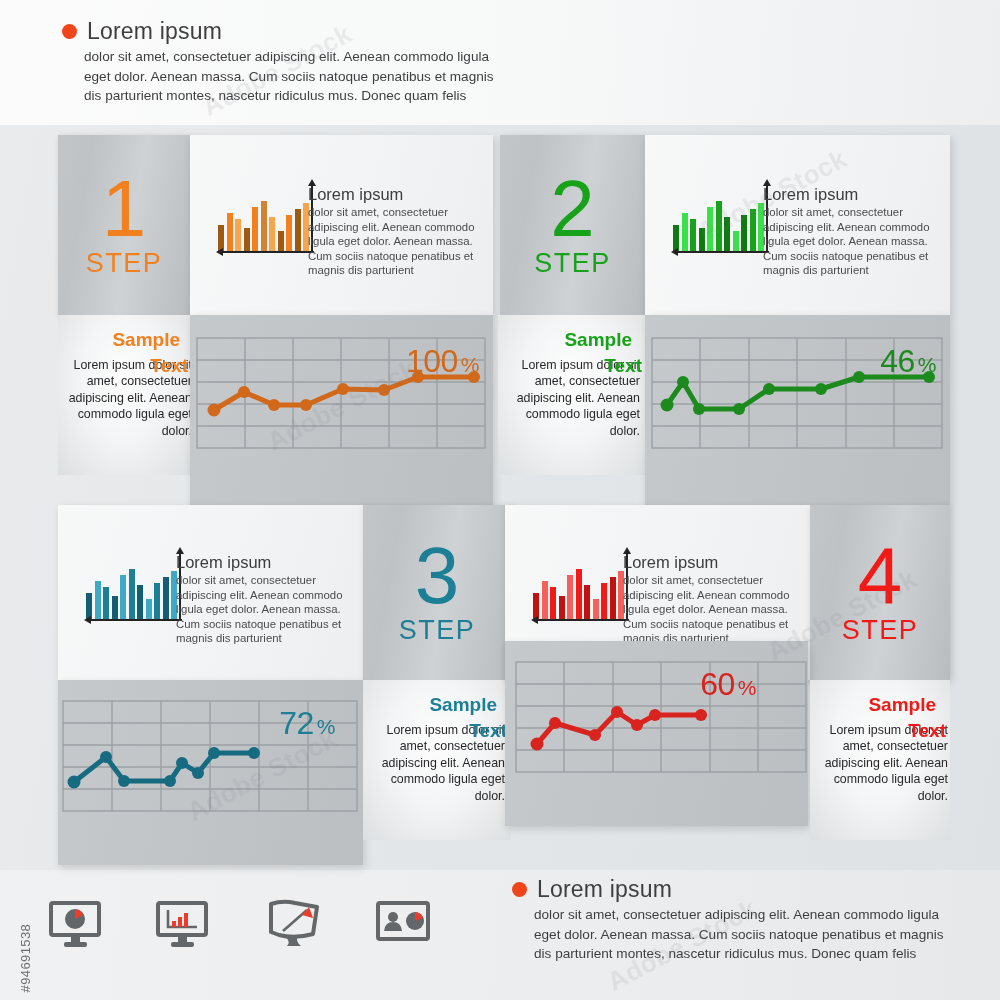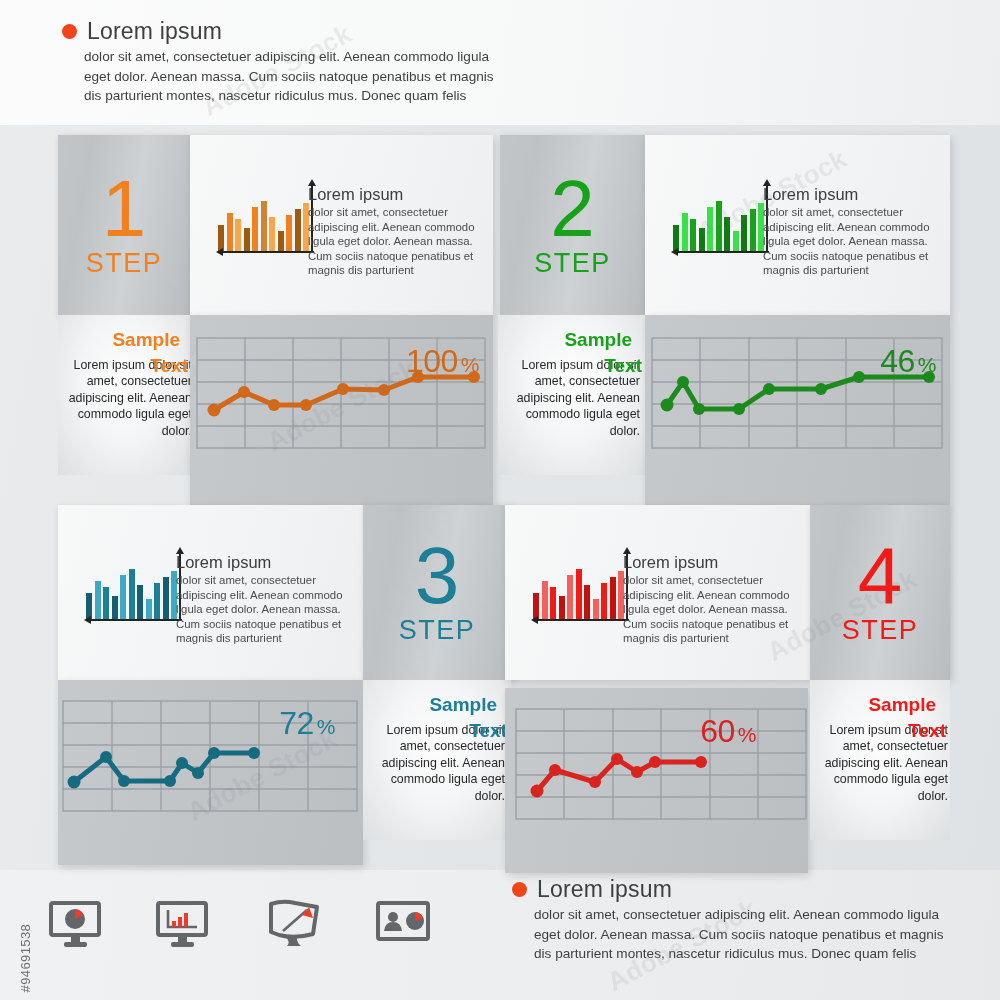--- a/index.html
+++ b/index.html
@@ -353,21 +353,21 @@
   </div>
   <div class="headtext" style="left:118px; top:48px; width:172px;">
     <div class="h">Lorem ipsum</div>
     <div class="p">dolor sit amet, consectetuer adipiscing elit. Aenean commodo ligula eget dolor. Aenean massa. Cum sociis natoque penatibus et magnis dis parturient</div>
   </div>
 </div>
 <div class="numpanel" style="left:810px; top:505px; width:140px; height:175px;">
   <div class="num" style="color:#f21a16;">4</div>
   <div class="stp" style="color:#f21a16;">STEP</div>
 </div>
-<div class="graypanel" style="left:505px; top:688px; width:303px; height:185px;">
+<div class="graypanel" style="left:505px; top:641px; width:303px; height:185px;">
   <div class="chartwrap" style="left:10px; top:20px;">
     <svg width="292" height="120" viewBox="0 0 292 120">
       <g stroke="#9ba0a4" stroke-width="1.4" fill="none">
         <rect x="1" y="1" width="290" height="110"></rect>
         <line x1="49" y1="1" x2="49" y2="111"></line>
           <line x1="98" y1="1" x2="98" y2="111"></line>
         <line x1="146" y1="1" x2="146" y2="111"></line>
           <line x1="195" y1="1" x2="195" y2="111"></line>
         <line x1="243" y1="1" x2="243" y2="111"></line>
         <line x1="1" y1="23" x2="291" y2="23"></line>

